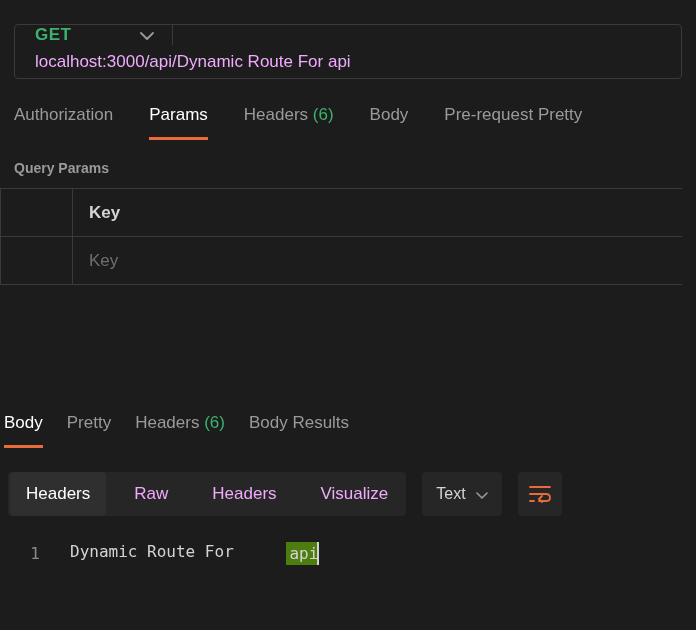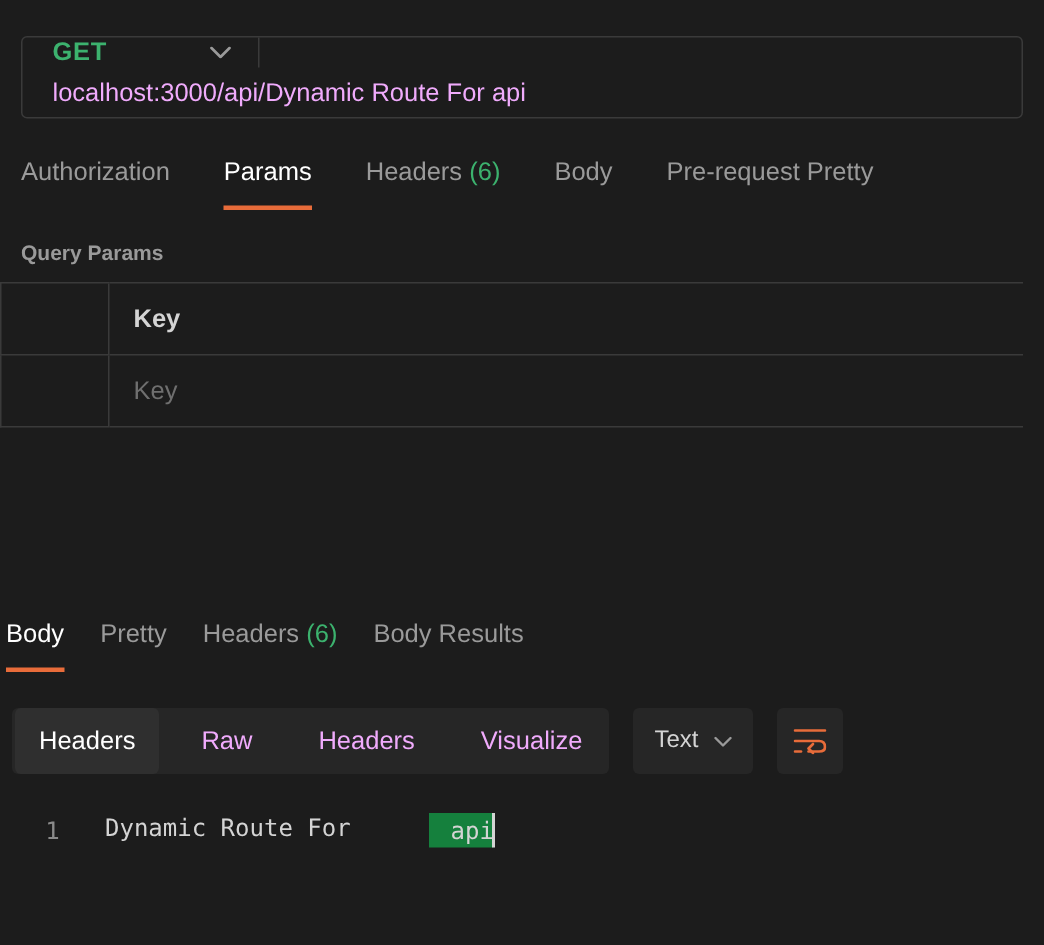--- a/index.html
+++ b/index.html
@@ -183,22 +183,22 @@
       padding-top: 2px;
     }
     .code-line {
       display: flex;
       align-items: flex-start;
       font-size: 16px;
       color: #d4d4d4;
       gap: 43px;
     }
     .highlighted {
-      background: #15803d;
-      padding: 2px 0 2px 14px;
+      background: #4d7c0f;
+      padding: 2px 0 2px 3px;
       position: relative;
     }
     .caret {
       position: absolute;
       right: -1px;
       top: 0;
       bottom: 0;
       width: 2px;
       background: #d4d4d4;
     }

